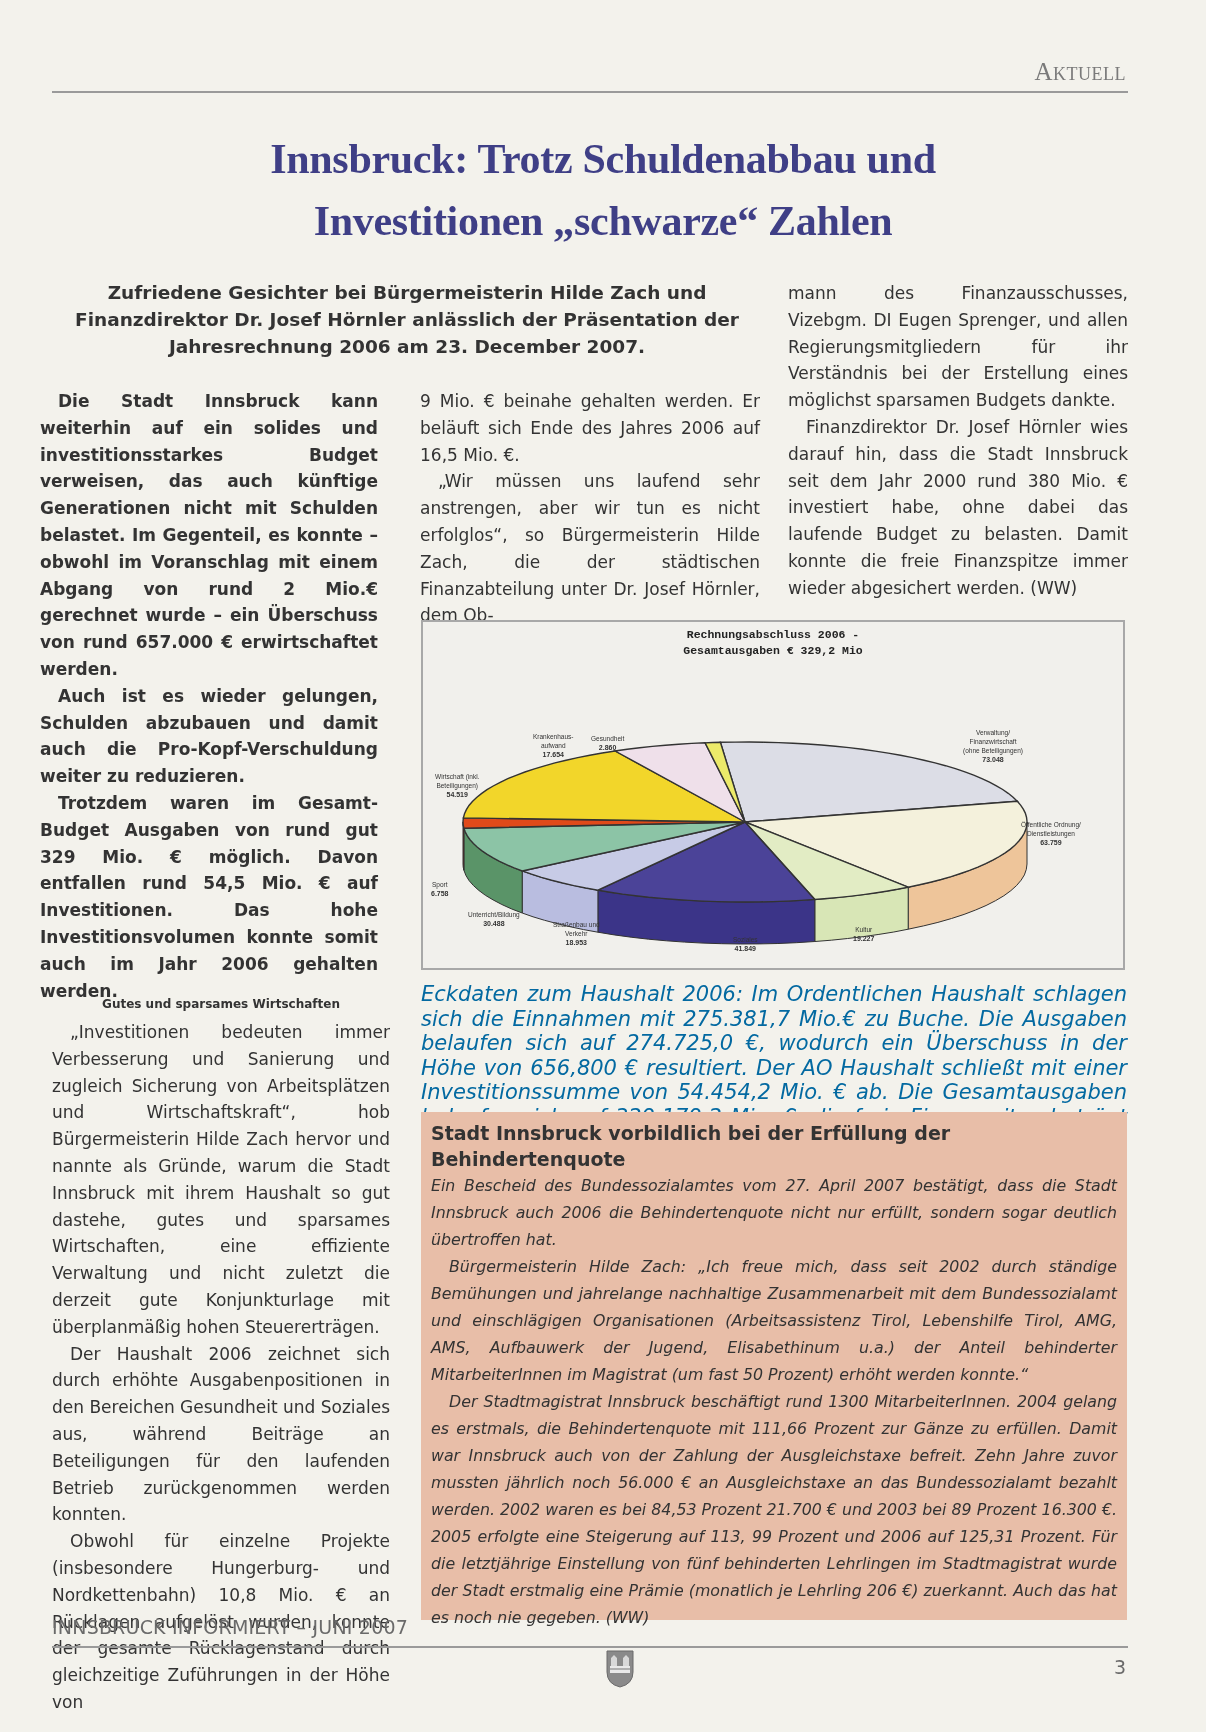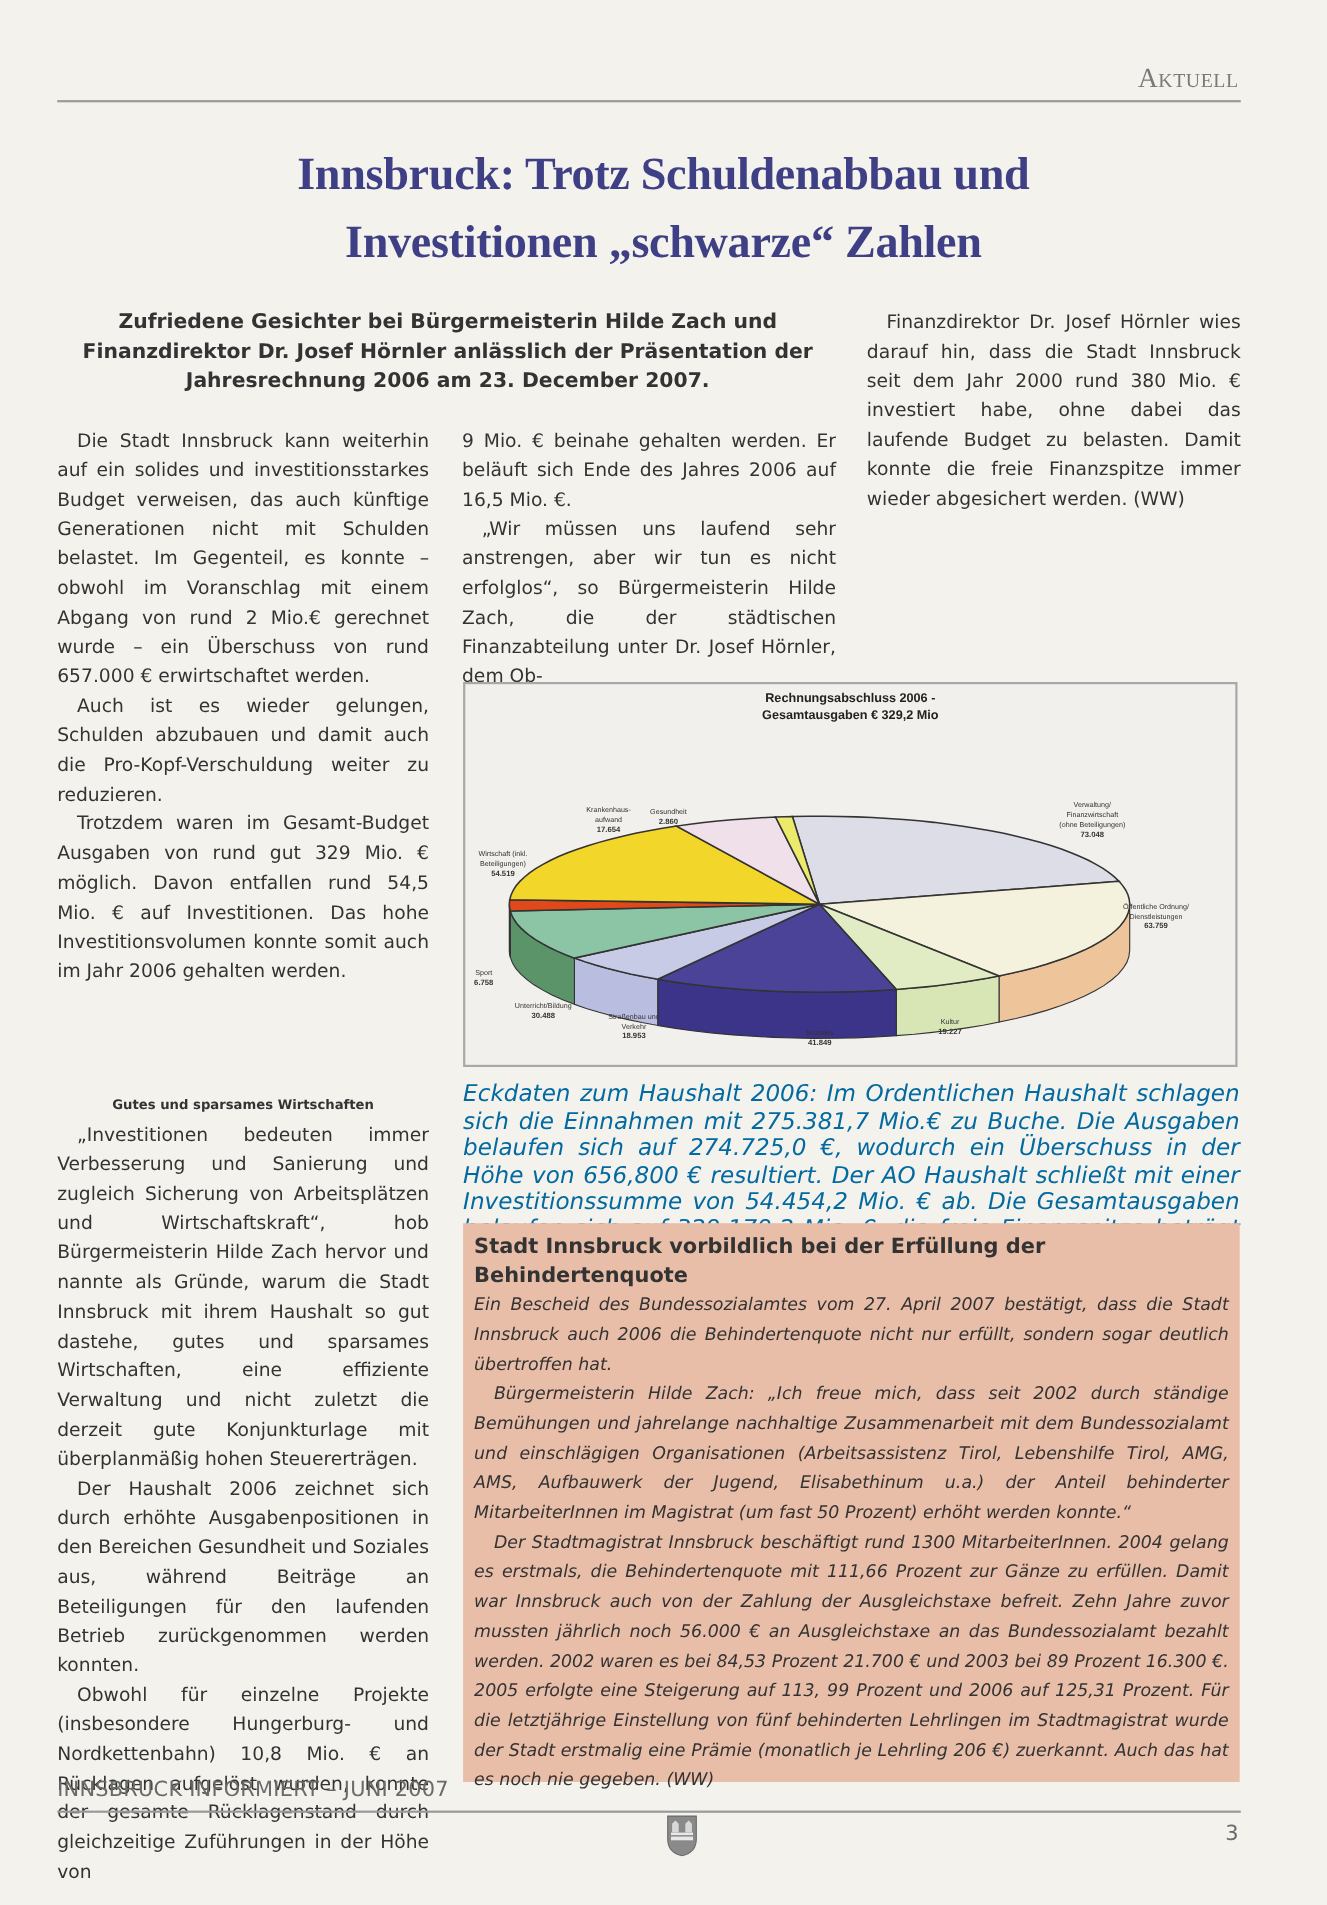--- a/index.html
+++ b/index.html
@@ -26,35 +26,35 @@
     font-family: "DejaVu Sans", sans-serif; font-weight: bold; font-size: 18.5px;
     line-height: 27px; text-align: center; color: #333;
   }
   .col {
     position: absolute; font-family: "DejaVu Sans", sans-serif;
     font-size: 17px; line-height: 26.8px; color: #333; text-align: justify;
     hyphens: manual;
   }
   .col p { margin: 0; text-indent: 18px; }
   .col p.noindent { text-indent: 0; }
-  .col1 { left: 52px; width: 338px; top: 388px; }
+  .col1 { left: 40px; width: 338px; top: 388px; font-weight: bold; }
   .col2 { left: 420px; width: 340px; top: 388px; }
   .col3 { left: 788px; width: 340px; top: 280px; }
   .col1b { left: 52px; width: 338px; top: 992px; }
   .subsection-title {
     font-weight: bold; font-size: 12px; line-height: 25px; text-align: center;
     margin: 0 0 2px 0; color: #333;
   }
   .chart-box {
     position: absolute; left: 421px; top: 620px; width: 704px; height: 350px;
     background: #f1f0ec; border: 2px solid #a8a8a8; box-sizing: border-box;
   }
   .chart-title {
     position: absolute; left: 0; width: 100%; top: 5px; text-align: center;
-    font-family: Liberation Sans, sans-serif; font-weight: bold; font-size: 11.5px; line-height: 16px;
+    font-family: Liberation Mono, monospace; font-weight: bold; font-size: 11.5px; line-height: 16px;
     color: #222;
   }
   .chart-svg { position: absolute; left: 0; top: 0; }
   .pie-label {
     position: absolute; font-family: "Liberation Sans", sans-serif; font-size: 6.5px;
     line-height: 9px; text-align: center; color: #333; white-space: nowrap;
   }
   .pie-label b { display: block; font-size: 7px; }
   .caption {
     position: absolute; left: 421px; width: 706px; top: 982px;
@@ -104,20 +104,21 @@
   <p>Der Haushalt 2006 zeichnet sich durch erhöhte Ausgabenpositionen in den Bereichen Gesundheit und Soziales aus, während Beiträge an Beteiligungen für den laufenden Betrieb zurückgenommen werden konnten.</p>
   <p>Obwohl für einzelne Projekte (insbesondere Hungerburg- und Nordkettenbahn) 10,8 Mio. € an Rücklagen aufgelöst wurden, konnte der gesamte Rücklagenstand durch gleichzeitige Zuführungen in der Höhe von</p>
 </div>
 
 <div class="col col2">
   <p class="noindent">9 Mio. € beinahe gehalten werden. Er beläuft sich Ende des Jahres 2006 auf 16,5 Mio. €.</p>
   <p>„Wir müssen uns laufend sehr anstrengen, aber wir tun es nicht erfolglos“, so Bürgermeisterin Hilde Zach, die der städtischen Finanzabteilung unter Dr. Josef Hörnler, dem Ob-</p>
 </div>
 
 <div class="col col3">
+  <p class="noindent">mann des Finanzausschusses, Vizebgm. DI Eugen Sprenger, und allen Regierungsmitgliedern für ihr Verständnis bei der Erstellung eines möglichst sparsamen Budgets dankte.</p>
   <p>Finanzdirektor Dr. Josef Hörnler wies darauf hin, dass die Stadt Innsbruck seit dem Jahr 2000 rund 380 Mio. € investiert habe, ohne dabei das laufende Budget zu belasten. Damit konnte die freie Finanzspitze immer wieder abgesichert werden. (WW)</p>
 </div>
 
 <div class="chart-box">
   <div class="chart-title">
     <div>Rechnungsabschluss 2006 -</div>
     <div>Gesamtausgaben € 329,2 Mio</div>
   </div>
   <svg class="chart-svg" id="pie-svg" width="700" height="346">
       <path d="M604.0 200.0 L603.3 205.4 L601.4 210.9 L598.1 216.2 L593.6 221.5 L587.8 226.7 L580.8 231.8 L572.5 236.7 L563.1 241.5 L552.6 246.0 L541.1 250.4 L528.5 254.5 L514.9 258.4 L500.5 261.9 L485.2 265.2 L485.2 307.2 L500.5 303.9 L514.9 300.4 L528.5 296.5 L541.1 292.4 L552.6 288.0 L563.1 283.5 L572.5 278.7 L580.8 273.8 L587.8 268.7 L593.6 263.5 L598.1 258.2 L601.4 252.9 L603.3 247.4 L604.0 242.0 Z" fill="#eec59a" stroke="#333" stroke-width="1"></path>

